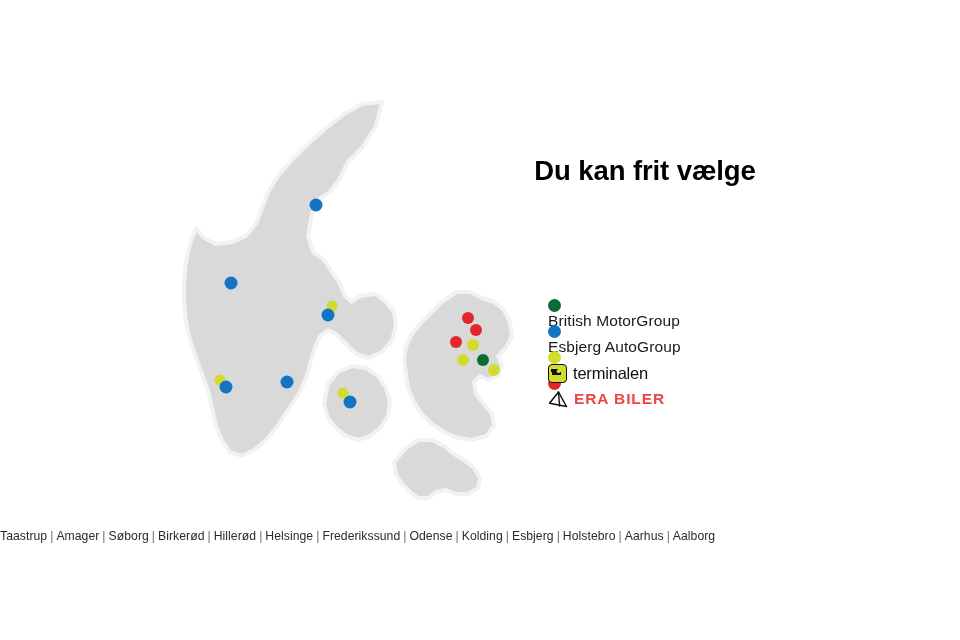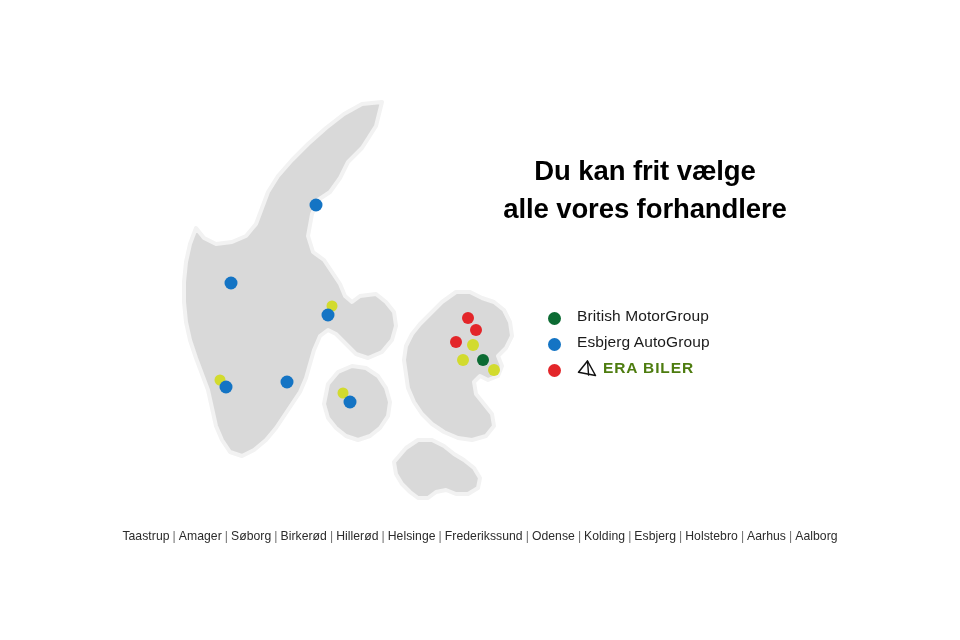--- a/index.html
+++ b/index.html
@@ -50,22 +50,23 @@
 
   
   .legend {
     position: absolute;
     left: 548px;
     top: 299px;
     width: 260px;
   }
   .legend-row {
     display: flex;
-    align-items: flex-end;
+    align-items: flex-start;
     height: 26px;
+    flex-direction: column;
   }
   .legend-dot {
     width: 13px;
     height: 13px;
     border-radius: 50%;
     flex: 0 0 13px;
     margin-right: 16px;
   }
   .legend-label {
     font-size: 15.5px;
@@ -93,31 +94,30 @@
     color: #111111;
     letter-spacing: -0.2px;
   }
 
   
   .era-lockup { display: flex; align-items: center; }
   .era-mark { width: 20px; height: 17px; margin-right: 6px; flex: 0 0 20px; }
   .era-word {
     font-size: 15.5px;
     font-weight: bold;
-    color: #4d7c0f;
+    color: #ef4444;
     letter-spacing: 0.9px;
   }
 
   
   .city-strip {
     position: absolute;
     left: 0;
     top: 529px;
     width: 960px;
-    text-align: center;
     font-size: 12.2px;
     color: #2b2b2b;
     letter-spacing: 0.05px;
     white-space: nowrap;
   }
   .city-sep { color: #6e6e6e; padding: 0 3px; }
 </style>
 </head>
 <body>
 
@@ -172,35 +172,46 @@
           <circle cx="293" cy="249" r="6" fill="#d2db2e"></circle>
           <circle cx="283" cy="264" r="6" fill="#d2db2e"></circle>
           <circle cx="303" cy="264" r="6" fill="#0c6b33"></circle>
           <circle cx="314" cy="274" r="6" fill="#d2db2e"></circle>
         </g>
     </svg>
   </div>
 
   <div class="headline">
     <span class="hl-line">Du kan frit vælge</span>
-    <span class="hl-line">alle vores forhandlere</span>
   </div>
 
   <div class="legend">
 
     <div class="legend-row">
       <span class="legend-dot" id="sw0" style="background: rgb(12, 107, 51);"></span>
       <span class="legend-label">British MotorGroup</span>
     </div>
 
     <div class="legend-row">
       <span class="legend-dot" id="sw1" style="background: rgb(20, 116, 196);"></span>
       <span class="legend-label">Esbjerg AutoGroup</span>
     </div>
 
+    <div class="legend-row">
+      <span class="legend-dot" id="sw2" style="background: rgb(210, 219, 46);"></span>
+      <span class="term-lockup">
+        <span class="term-mark">
+          <svg width="16" height="16" viewBox="0 0 16 16" xmlns="http://www.w3.org/2000/svg">
+            <path d="M2 4 H9 V7 H12 L12 10 H3 V7 H2 Z" fill="#111111"></path>
+            <circle cx="9.6" cy="6.2" r="1.9" fill="#d2db2e"></circle>
+          </svg>
+        </span>
+        <span class="term-word">terminalen</span>
+      </span>
+    </div>
 
     <div class="legend-row">
       <span class="legend-dot" id="sw3" style="background: rgb(227, 38, 42);"></span>
       <span class="era-lockup">
         <span class="era-mark">
           <svg width="20" height="17" viewBox="0 0 20 17" xmlns="http://www.w3.org/2000/svg">
             <path d="M10.5 1 L18.5 15.5 L1.5 12.2 Z" fill="none" stroke="#111111" stroke-width="1.5" stroke-linejoin="round"></path>
             <path d="M10.5 1 L11.6 15.1" stroke="#111111" stroke-width="1.4" stroke-linecap="round"></path>
           </svg>
         </span>

